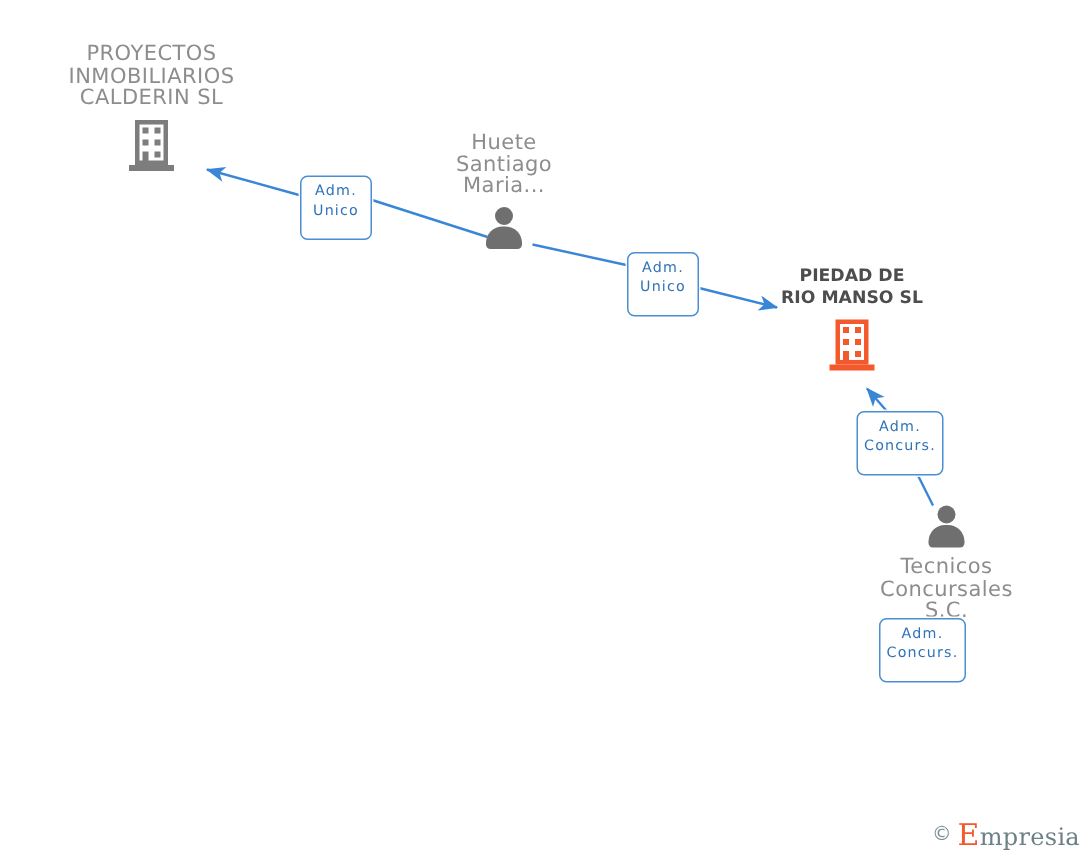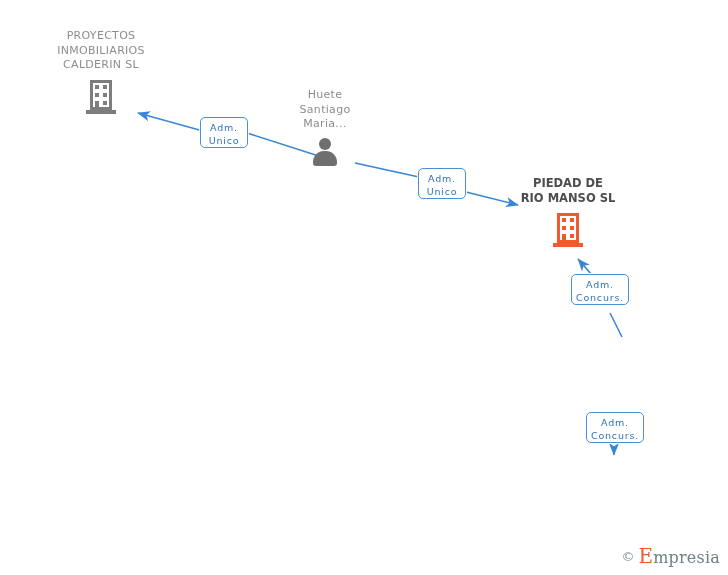--- a/index.html
+++ b/index.html
@@ -30,21 +30,21 @@
   }
 
   
   .node {
     position: absolute;
     text-align: center;
     width: 130px;
   }
 
   .node-label {
-    font-size: 11px;
+    font-size: 14px;
     line-height: 14.5px;
     color: #8d8d8d;
     letter-spacing: 0.3px;
     white-space: pre-line;
     font-family: "DejaVu Sans", "Liberation Sans", sans-serif;
   }
 
   .node-label.primary {
     color: #4d4d4d;
     font-weight: bold;
@@ -131,21 +131,21 @@
     position: absolute;
     box-sizing: border-box;
     border: 1.5px solid #4a8fd4;
     border-radius: 5px;
     background: #ffffff;
     color: #2f73b8;
     font-size: 9.5px;
     line-height: 13px;
     letter-spacing: 0.8px;
     text-align: center;
-    padding: 3px 4px 0 4px;
+    padding: 3px 4px 12px 4px;
     white-space: pre-line;
     font-family: "DejaVu Sans", "Liberation Sans", sans-serif;
     box-shadow: 0 0 0 1px rgba(255,255,255,0.9);
   }
 
   
   #watermark {
     position: absolute;
     right: 8px;
     bottom: 7px;
@@ -203,21 +203,21 @@
         <div class="win" style="left:17px; top:5px;"></div>
         <div class="win" style="left:9px;  top:13px;"></div>
         <div class="win" style="left:17px; top:13px;"></div>
         <div class="door" style="left:9px; top:21px;"></div>
         <div class="win" style="left:17px; top:21px;"></div>
         <div class="base"></div>
       </div>
     </div>
   </div>
 
-  <div class="node" style="left:260px; top:88px;">
+  <div class="node" style="left:271px; top:88px;">
     <div class="node-label">Huete
 Santiago
 Maria...</div>
     <div class="node-icon" style="margin-top:6px;">
       <div class="person">
         <div class="head"></div>
         <div class="torso"></div>
       </div>
     </div>
   </div>
@@ -232,20 +232,31 @@
         <div class="win" style="left:17px; top:5px;"></div>
         <div class="win" style="left:9px;  top:13px;"></div>
         <div class="win" style="left:17px; top:13px;"></div>
         <div class="door" style="left:9px; top:21px;"></div>
         <div class="win" style="left:17px; top:21px;"></div>
         <div class="base"></div>
       </div>
     </div>
   </div>
 
+  <div class="node" style="left:566px; top:337px;">
+    <div class="node-icon">
+      <div class="person">
+        <div class="head"></div>
+        <div class="torso"></div>
+      </div>
+    </div>
+    <div class="node-label" style="margin-top:4px;">Tecnicos
+Concursales
+S.C.</div>
+  </div>
 
 
   <div class="rel-chip" style="left:200px; top:117px; width:48px;">Adm.
 Unico</div>
 
   <div class="rel-chip" style="left:418px; top:168px; width:48px;">Adm.
 Unico</div>
 
   <div class="rel-chip" style="left:571px; top:274px; width:58px;">Adm.
 Concurs.</div>

